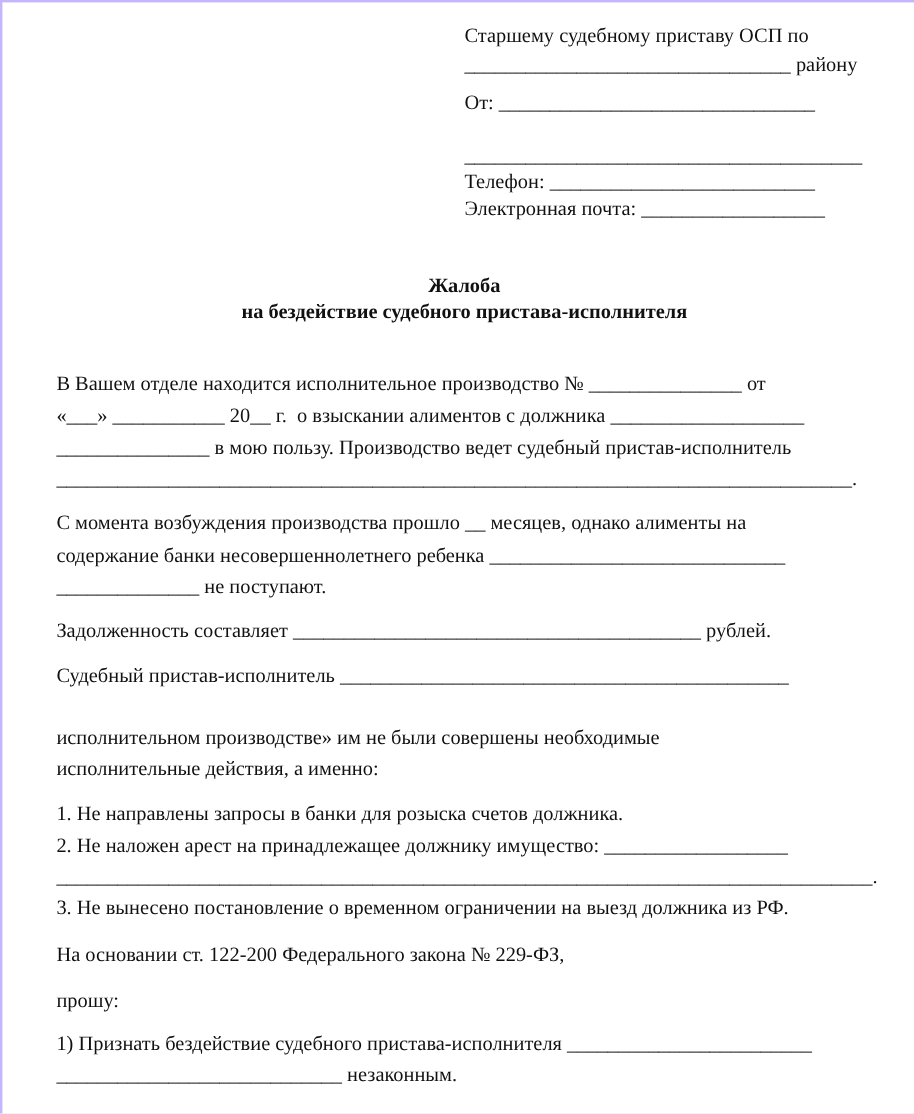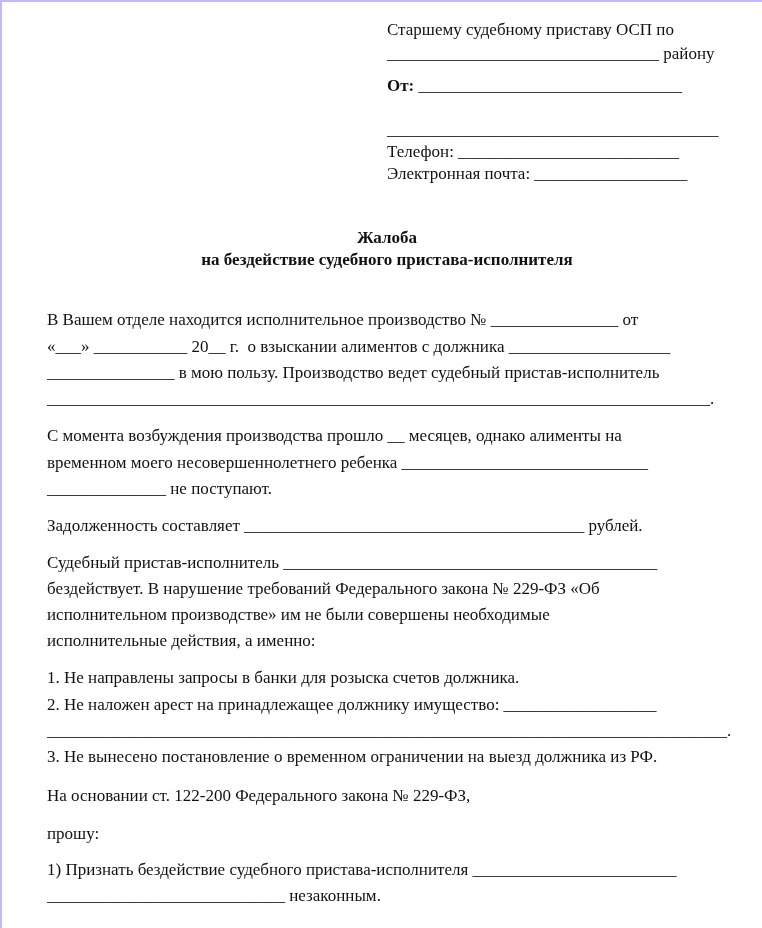--- a/index.html
+++ b/index.html
@@ -4,21 +4,21 @@
 <style>
   html, body { margin: 0; padding: 0; background: #ffffff; }
   body { width: 762px; height: 928px; position: relative; overflow: hidden; }
   .page {
     position: absolute; left: 0; top: 0; width: 760px; height: 926px;
     border: 2px solid #c4b5fd; background: #ffffff;
     font-family: "Liberation Serif", "DejaVu Serif", serif;
     font-size: 17px; color: #111111;
   }
   .ln { position: absolute; white-space: pre; line-height: 20px; }
-  .b { font-weight: bold; margin-top: 25px; }
+  .b { font-weight: normal; margin-top: 25px; }
   .hdr { left: 385px; }
   .body { left: 45px; }
   .title { left: 0; width: 770px; text-align: center; font-weight: bold; }
 </style>
 </head>
 <body>
 
 <div class="page">
 
   <div class="ln hdr" style="top:18px;">Старшему судебному приставу ОСП по</div>
@@ -30,27 +30,26 @@
 
   <div class="ln title" style="top:226px;">Жалоба</div>
   <div class="ln title" style="top:248px;">на бездействие судебного пристава-исполнителя</div>
 
   <div class="ln body" style="top:308px;">В Вашем отделе находится исполнительное производство № _______________ от</div>
   <div class="ln body" style="top:335px;">«___» ___________ 20__ г.  о взыскании алиментов с должника ___________________</div>
   <div class="ln body" style="top:361px;">_______________ в мою пользу. Производство ведет судебный пристав-исполнитель</div>
   <div class="ln body" style="top:387px;">______________________________________________________________________________.</div>
 
   <div class="ln body" style="top:424px;">С момента возбуждения производства прошло __ месяцев, однако алименты на</div>
-  <div class="ln body" style="top:451px;">временном моего несовершеннолетнего ребенка _____________________________</div>
+  <div class="ln body" style="top:451px;">содержание банки несовершеннолетнего ребенка _____________________________</div>
   <div class="ln body" style="top:477px;">______________ не поступают.</div>
 
   <div class="ln body" style="top:551px;">Судебный пристав-исполнитель ____________________________________________</div>
 
   <div class="ln body" style="top:514px;">Задолженность составляет ________________________________________ рублей.</div>
-  <div class="ln body" style="top:577px;">бездействует. В нарушение требований Федерального закона № 229-ФЗ «Об</div>
   <div class="ln body" style="top:603px;">исполнительном производстве» им не были совершены необходимые</div>
   <div class="ln body" style="top:629px;">исполнительные действия, а именно:</div>
 
   <div class="ln body" style="top:666px;">1. Не направлены запросы в банки для розыска счетов должника.</div>
   <div class="ln body" style="top:693px;">2. Не наложен арест на принадлежащее должнику имущество: __________________</div>
   <div class="ln body" style="top:719px;">________________________________________________________________________________.</div>
   <div class="ln body" style="top:745px;">3. Не вынесено постановление о временном ограничении на выезд должника из РФ.</div>
 
   <div class="ln body" style="top:784px;">На основании ст. 122-200 Федерального закона № 229-ФЗ,</div>
   <div class="ln body" style="top:822px;">прошу:</div>

